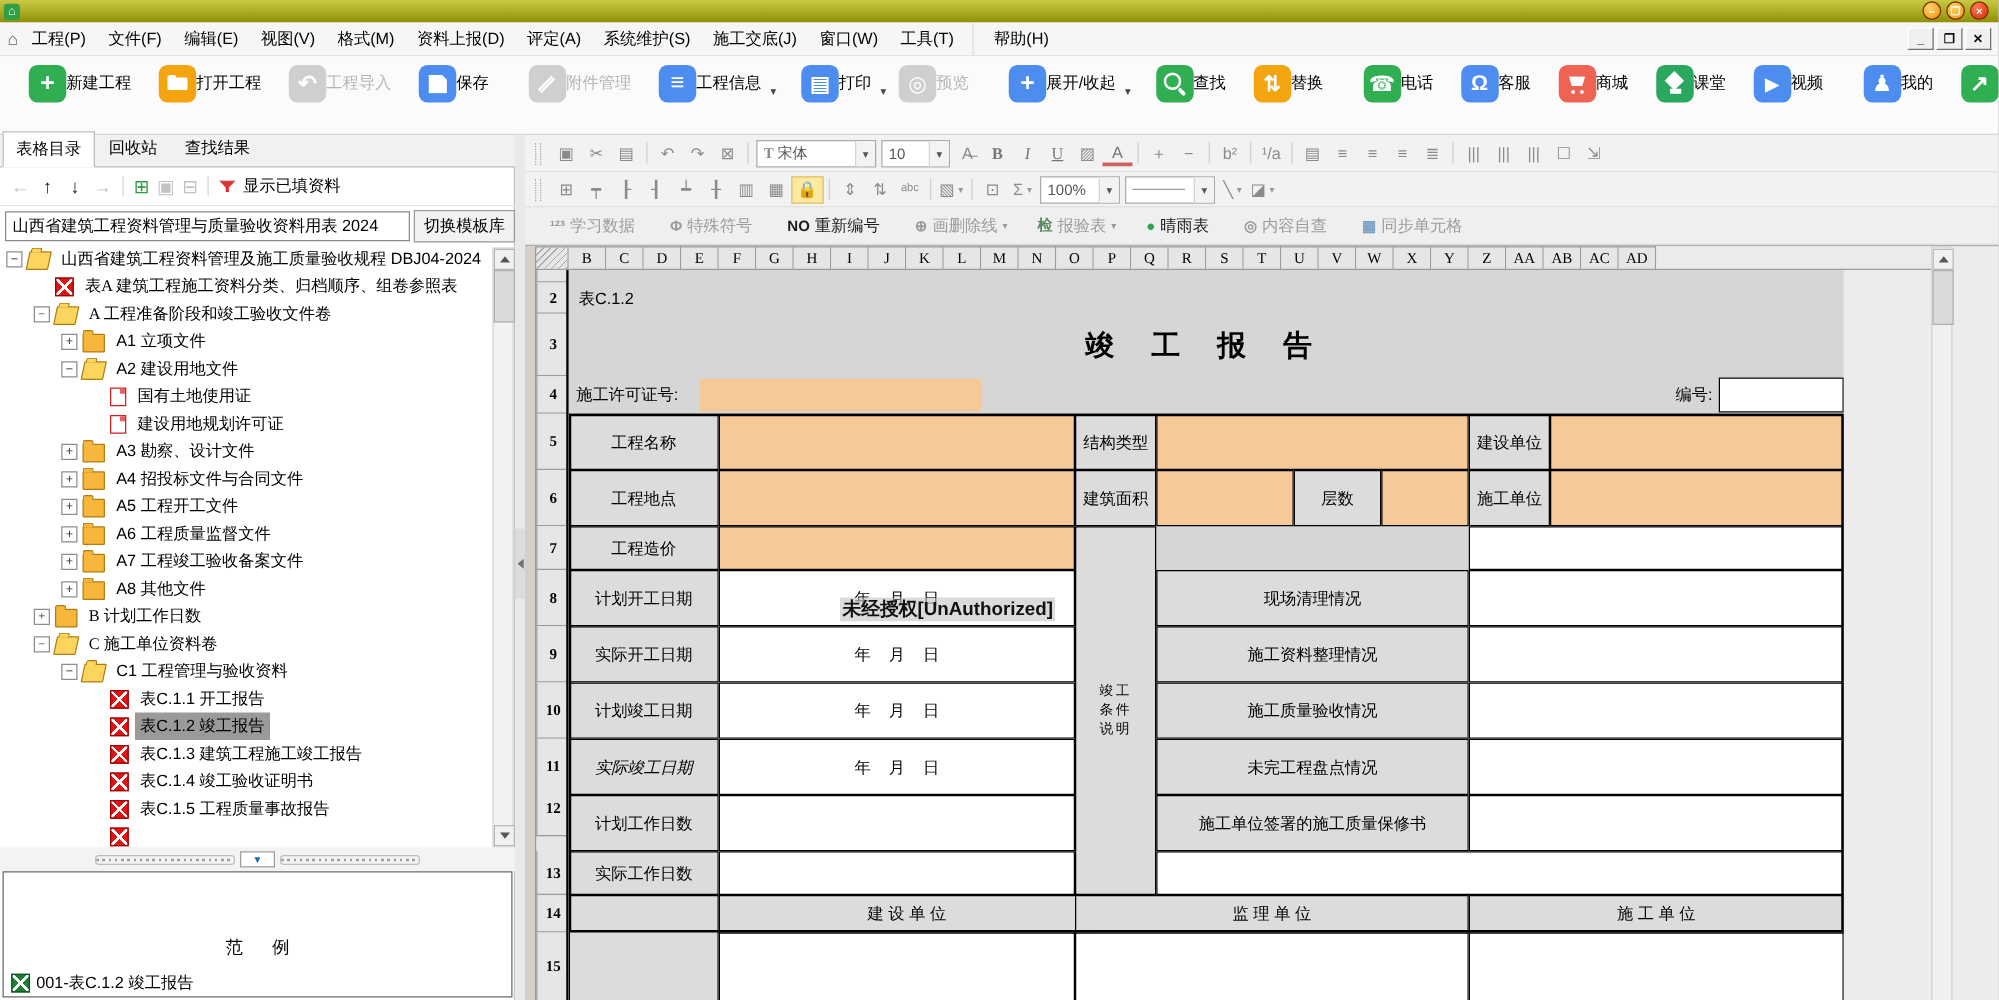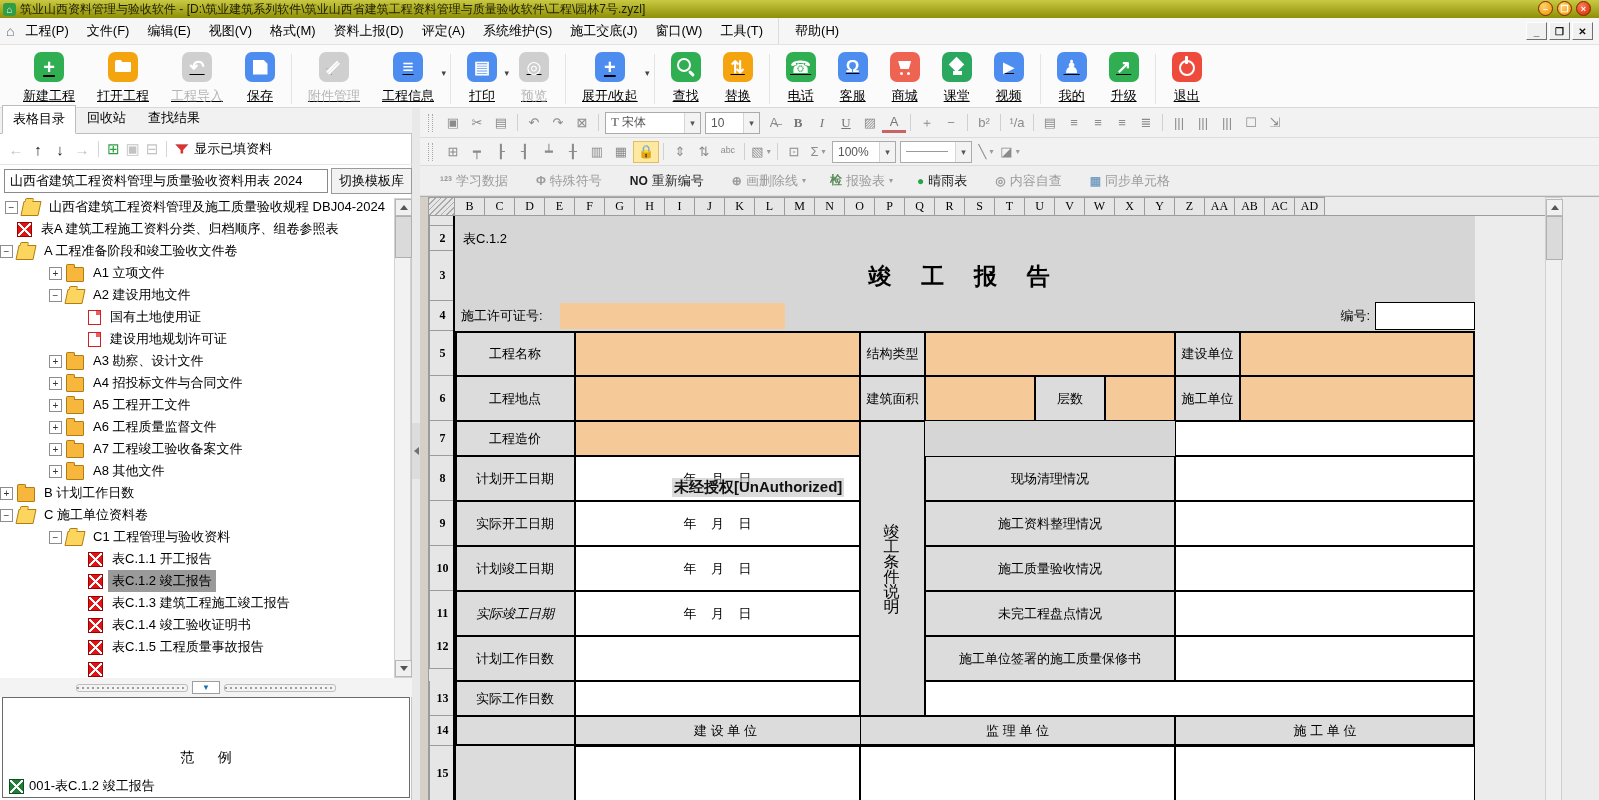--- a/index.html
+++ b/index.html
@@ -24,21 +24,21 @@
   .menu-item{padding:4px 9px;white-space:nowrap;cursor:default;}
   .menu-item[data-gap="true"]{border-left:1px solid #dcdcdc;margin-left:6px;padding-left:16px;}
   .menu-home{color:#5a6b7a;font-size:14px;margin-right:2px;}
   .mdi{position:absolute;right:6px;top:4px;display:flex;gap:2px;}
   .mdibtn{width:19px;height:16px;background:#f0f0f0;border:1px solid;border-color:#fff #707070 #707070 #fff;
           display:flex;align-items:center;justify-content:center;font-size:10px;font-weight:bold;color:#111;}
 
   
   .toolbar{left:0;top:45px;width:1599px;height:63px;background:#fbfbfb;border-bottom:1px solid #d8d8d8;
            display:flex;align-items:flex-start;padding:7px 0 0 12px;}
-  .tbtn{display:flex;flex-direction:column;align-items:center;padding:0 11px;position:relative;cursor:default;text-decoration:underline;}
+  .tbtn{display:flex;flex-direction:row;padding:0 11px;position:relative;cursor:default;}
   .ticon{width:30px;height:30px;border-radius:7px;background:#cfcfcf;color:#fff;position:relative;
          display:flex;align-items:center;justify-content:center;font-size:16px;font-weight:bold;}
   .tlabel{margin-top:5px;font-size:13px;white-space:nowrap;}
   .tbtn[data-disabled="true"] .tlabel{color:#b5b5b5;}
   .tbtn[data-type="sep"]{padding:0;margin:2px 5px 0 5px;width:1px;height:50px;background:#e4e4e4;}
   .dd{display:none;position:absolute;right:-1px;top:12px;color:#444;}
   .dd::before{content:"▾";font-size:9px;}
   .tbtn[data-arrow="true"] .dd{display:block;}
   
   .ticon[data-ic="new-project"]::before{content:"+";font-size:20px;}
@@ -80,21 +80,21 @@
   .gicon.dis{color:#c3c3c3;}
   .funnel{width:13px;height:9px;background:#e03131;clip-path:polygon(0 0,100% 0,60% 60%,60% 100%,40% 100%,40% 60%);outline:1px solid #8a0000;}
   .tmplrow{left:0;top:57px;width:412px;height:31px;display:flex;align-items:center;padding-left:4px;}
   .tmplbox{width:326px;height:22px;border:1px solid #8a8a8a;background:#fff;display:flex;align-items:center;
            padding-left:5px;white-space:nowrap;overflow:hidden;font-size:13px;}
   .tmplbtn{margin-left:3px;height:24px;padding:0 7px;background:#f2f2f2;border:1px solid #9a9a9a;
            display:flex;align-items:center;white-space:nowrap;}
   .tree{left:0;top:88px;width:392px;height:482px;overflow:hidden;}
   .tree-item{height:22px;display:flex;align-items:center;white-space:nowrap;cursor:default;}
   .tree-item[data-level="0"]{padding-left:5px;}
-  .tree-item[data-level="1"]{}
+  .tree-item[data-level="1"]{padding-left:27px;font-family:Liberation Serif, serif;}
   .tree-item[data-level="2"]{padding-left:49px;}
   .tree-item[data-level="3"]{padding-left:71px;}
   .ebox{width:11px;height:11px;border:1px solid #8d8d8d;background:#fff;display:inline-flex;align-items:center;
         justify-content:center;font-size:10px;line-height:9px;color:#333;margin-right:4px;flex:none;visibility:hidden;}
   .tree-item[data-expand="plus"] .ebox{visibility:visible;}
   .tree-item[data-expand="minus"] .ebox{visibility:visible;}
   .tree-item[data-expand="plus"] .ebox::before{content:"+";}
   .tree-item[data-expand="minus"] .ebox::before{content:"−";}
   .nico{width:16px;height:13px;margin-right:5px;position:relative;flex:none;}
   .tree-item[data-icon="folder"] .nico{background:#f6b73c;border:1px solid #b07d10;border-radius:1px;margin-top:2px;}
@@ -172,30 +172,29 @@
   .cell.lab{background:#dcdcdc;}
   .cell.org{background:#f6c998;}
   .cell.wht{background:#fff;}
   .cell.pre{white-space:pre;}
   .noborder{border:none;}
   .formtitle{position:absolute;left:0;top:35px;width:1020px;height:50px;display:flex;align-items:center;justify-content:center;
              font-size:23px;font-weight:bold;letter-spacing:12px;font-family:"Liberation Serif",serif;}
   .sheetvscroll{left:1125px;top:0;width:17px;height:604px;background:#f0f0f0;border:1px solid #d0d0d0;}
   .watermark{position:absolute;left:217px;top:262px;font-size:15px;font-weight:bold;color:#111;
              background:rgba(190,190,190,0.55);padding:0 2px;white-space:nowrap;}
-  .vertlab{writing-mode:initial;width:30px;line-height:15px;font-size:16px;word-break:break-all;letter-spacing:2px;}
+  .vertlab{writing-mode:initial;width:30px;line-height:15px;font-size:11px;word-break:break-all;letter-spacing:2px;}
 </style>
 </head>
 <body>
 
 <div id="app" data-name="app-window">
 
   <div class="abs titlebar" data-name="title-bar">
     <span class="app-ico" data-name="app-icon">⌂</span>
-    <span data-name="window-title">筑业山西资料管理与验收软件 - [D:\筑业建筑系列软件\筑业山西省建筑工程资料管理与质量验收软件\工程\园林7号.zyzl]</span>
     <span class="abs winbtns" data-name="window-controls">
       <span class="winbtn min" data-name="minimize-button">–</span>
       <span class="winbtn res" data-name="restore-button">❒</span>
       <span class="winbtn cls" data-name="close-button">×</span>
     </span>
   </div>
 
   <div class="abs menubar" data-name="menu-bar">
     <span class="menu-home" data-name="home-icon">⌂</span>
     <span style="display:contents">

